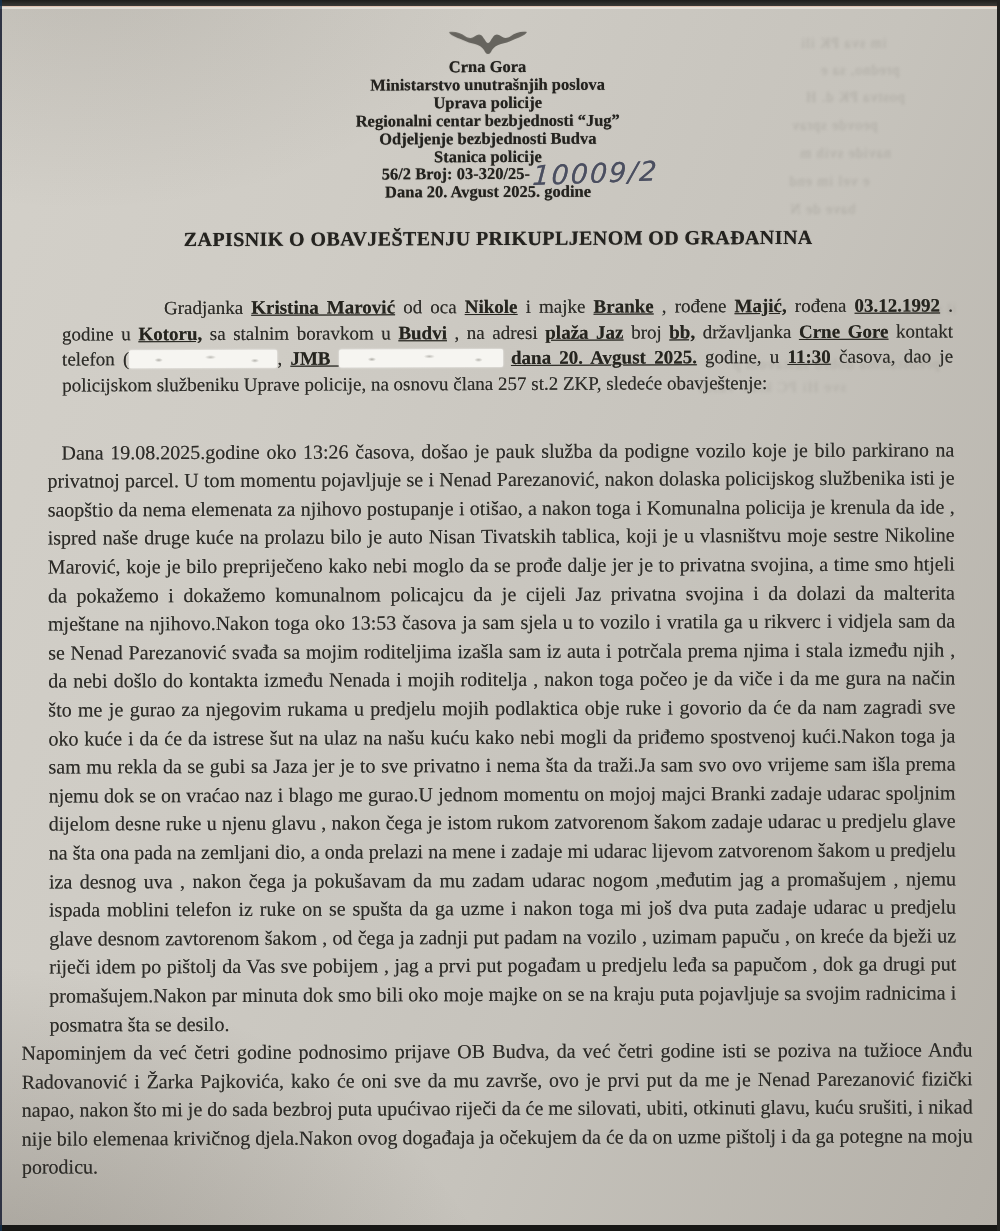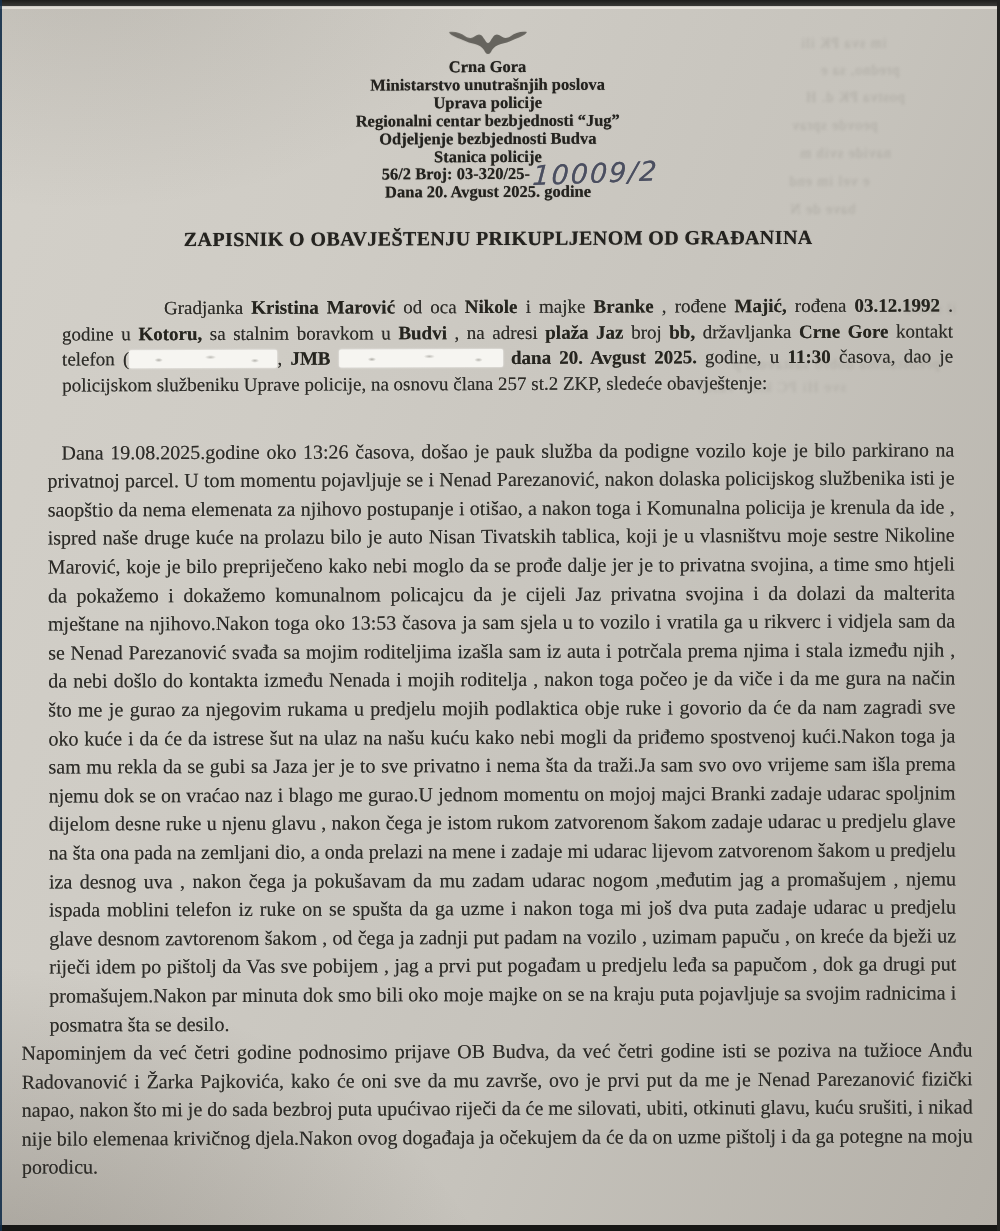--- a/index.html
+++ b/index.html
@@ -1,21 +1,21 @@
 <!DOCTYPE html>
 <html lang="sr"><head>
 <meta charset="utf-8">
 <style>
   html,body{margin:0;padding:0;}
   body{
     width:1000px;height:1231px;overflow:hidden;
     background:#232321;
     font-family:"Liberation Serif", serif;
   }
-  .photo{position:relative;width:1000px;height:1231px;background:#737373;}
+  .photo{position:relative;width:1000px;height:1231px;background:#c2410c;}
   
   .edge-top{position:absolute;left:0;top:0;width:100%;height:6px;background:linear-gradient(to bottom,#1d1d1b,#3a3a37);z-index:5;}
   .edge-top-light{position:absolute;left:0;top:6px;width:100%;height:3px;background:#e7e4dc;opacity:.8;z-index:5;}
   .edge-bottom{position:absolute;left:0;bottom:0;width:100%;height:6px;background:#171715;z-index:5;}
   .edge-left{position:absolute;left:0;top:0;width:2px;height:100%;background:#15314d;opacity:.85;z-index:5;}
   .edge-right{position:absolute;right:0;top:0;width:3px;height:100%;background:#222220;z-index:5;}
 
   .paper{
     position:absolute;left:2px;top:7px;right:3px;bottom:5px;
     background:
@@ -50,21 +50,21 @@
   .doc-title{
     margin:26px 0 0 0;text-align:center;font-size:20px;font-weight:bold;color:#24231f;
     letter-spacing:.4px;text-shadow:0 0 .8px rgba(40,38,34,.8);
   }
 
   .intro{
     margin:44px 43px 0 61px;text-align:justify;text-indent:102px;
     font-size:19px;line-height:25.6px;color:#2d2c28;
     text-shadow:0 0 .6px rgba(45,44,40,.65);
   }
-  .intro .b{font-weight:bold;color:#26251ف1;}
+  .intro .b{font-weight:bold;color:#26251ف1;text-decoration:underline;}
   .intro .b{font-weight:bold;color:#26251f;}
   .redact{
     display:inline-block;height:18px;vertical-align:-3px;border-radius:2px;
     background:
       radial-gradient(6px 3px at 20% 55%, rgba(120,118,110,.55), rgba(120,118,110,0) 70%),
       radial-gradient(8px 3px at 55% 40%, rgba(120,118,110,.45), rgba(120,118,110,0) 70%),
       radial-gradient(6px 3px at 85% 60%, rgba(120,118,110,.5), rgba(120,118,110,0) 70%),
       #f6f5f1;
     box-shadow:0 0 2px rgba(255,255,255,.9);
   }

